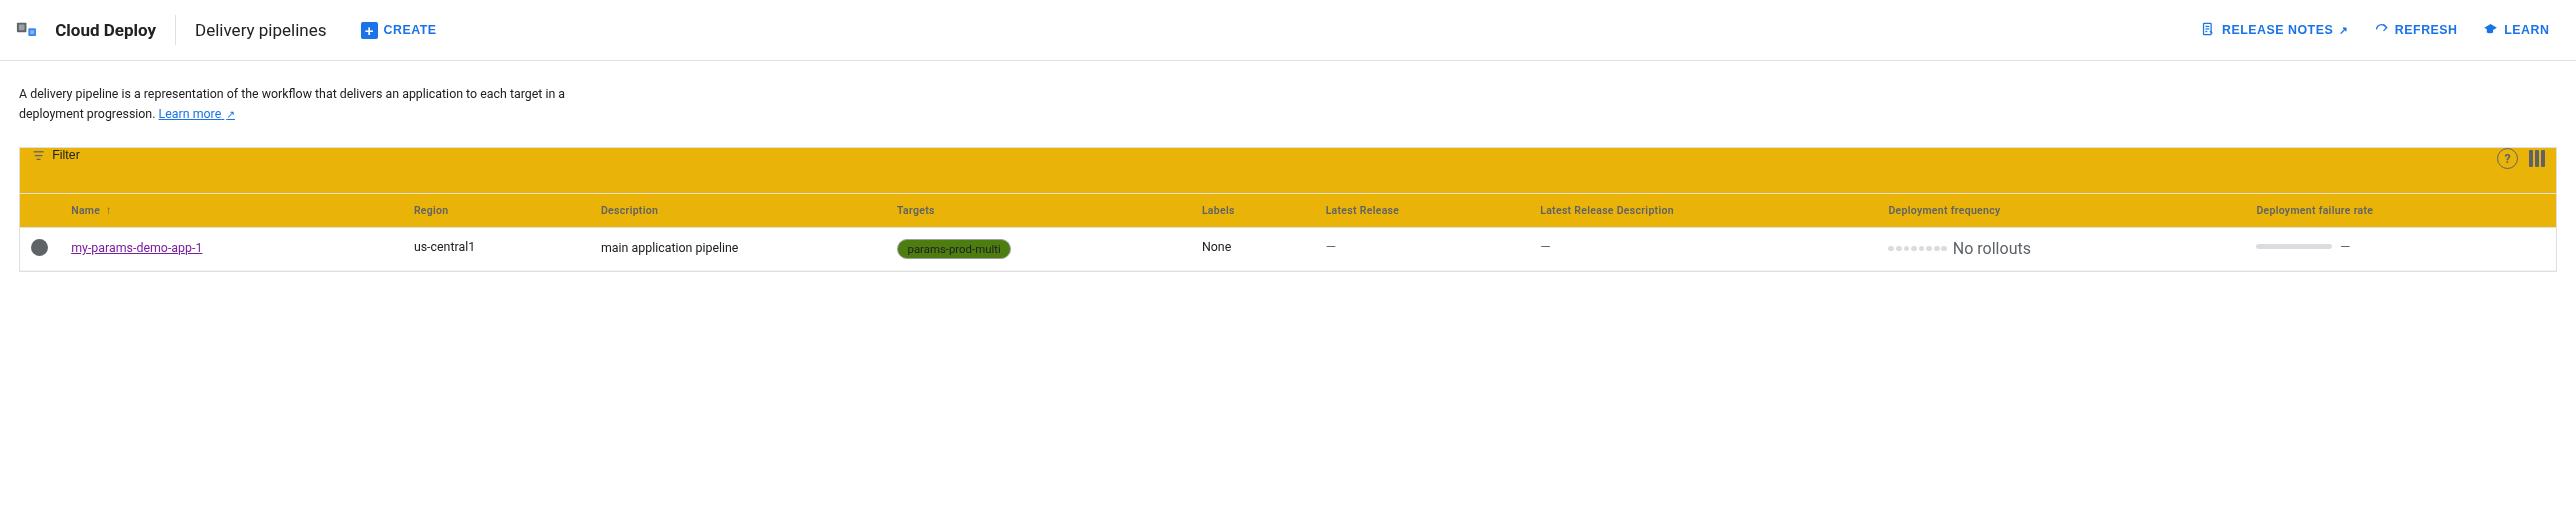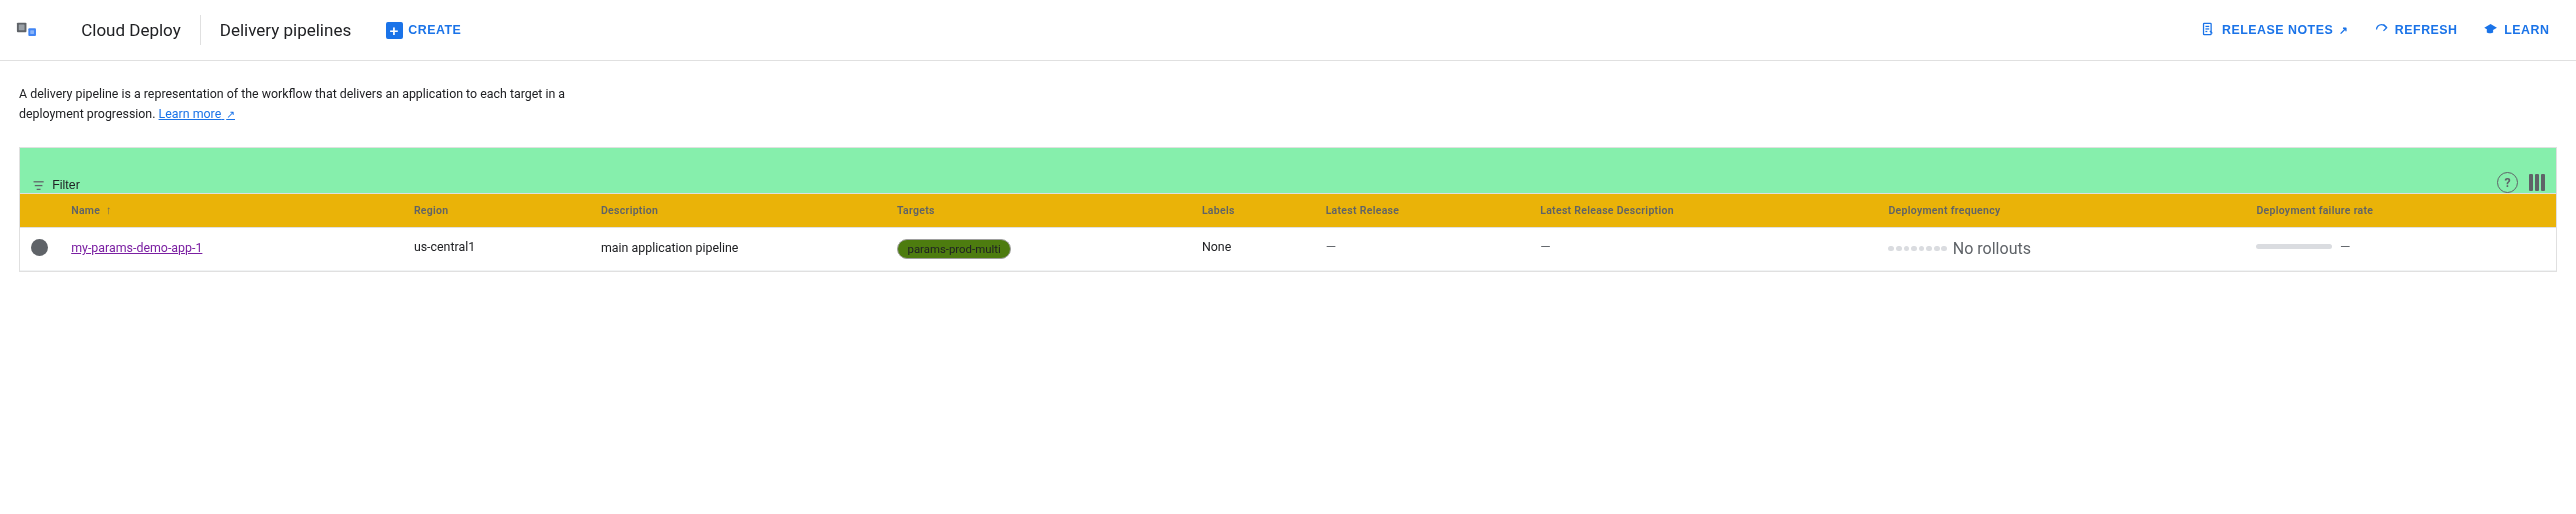--- a/index.html
+++ b/index.html
@@ -25,24 +25,23 @@
       padding-right: 19px;
       border-right: 1px solid #e0e0e0;
       margin-right: 19px;
     }
     .logo-icon {
       width: 30.5px;
       height: 30.5px;
     }
     .toolbar-title {
       font-size: 17px;
-      font-weight: 400;
+      font-weight: 700;
       color: #202124;
       white-space: nowrap;
-      margin-left: 26px;
     }
     .page-title {
       font-size: 17px;
       font-weight: 400;
       color: #202124;
       margin-right: 23px;
       white-space: nowrap;
     }
     .create-button {
       display: flex;
@@ -108,26 +107,26 @@
       cursor: pointer;
     }
     .learn-link-icon {
       font-size: 10.5px;
       margin-left: 1.9px;
     }
 
     
     .filter-bar {
       display: flex;
-      align-items: flex-end;
+      align-items: flex-start;
       border: 1px solid #e0e0e0;
       border-bottom: none;
       padding: 0 11.4px;
       height: 46px;
-      background: #86efac;
+      background: #eab308;
     }
     .filter-icon-btn {
       display: flex;
       align-items: center;
       gap: 5.7px;
       color: #5f6368;
       font-size: 12.4px;
       cursor: pointer;
       border: none;
       background: none;

